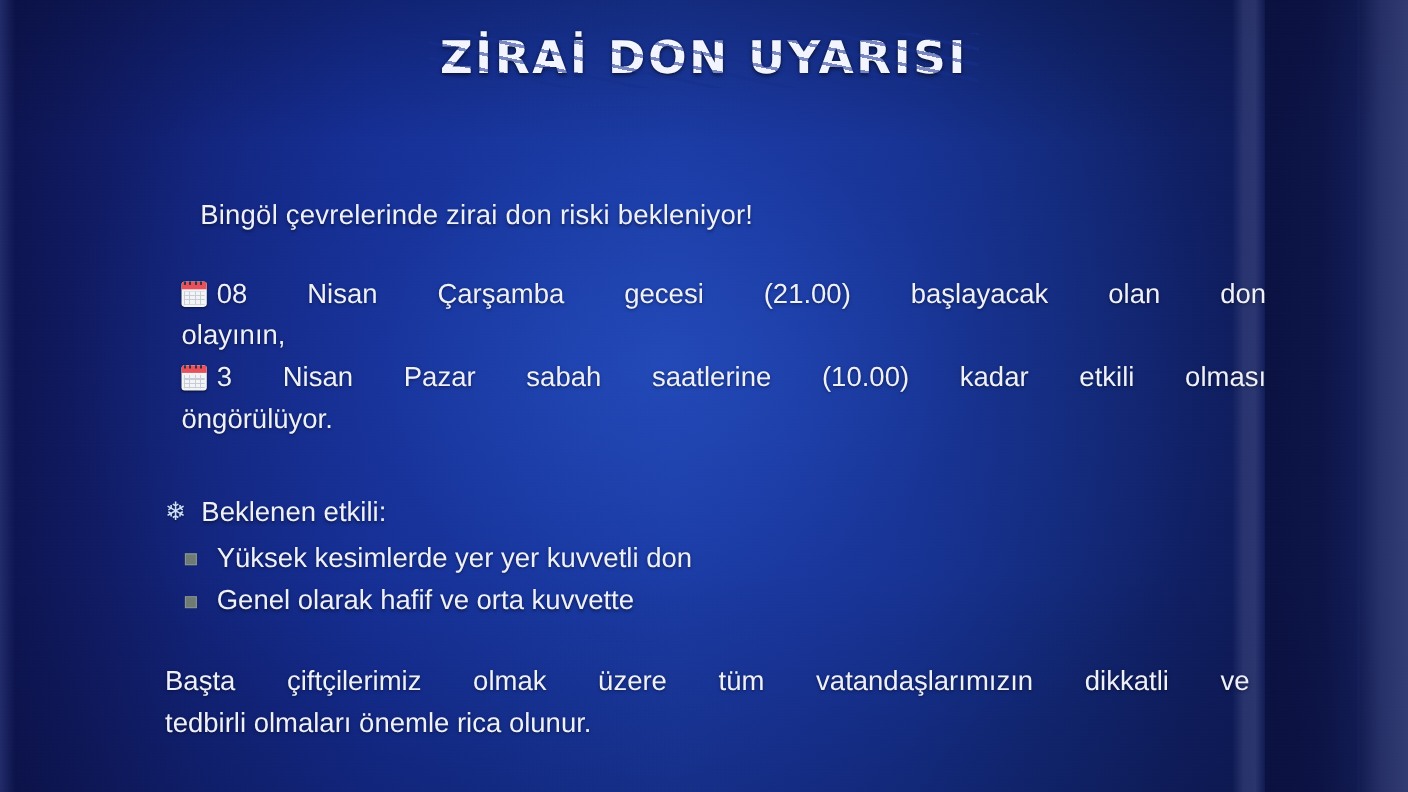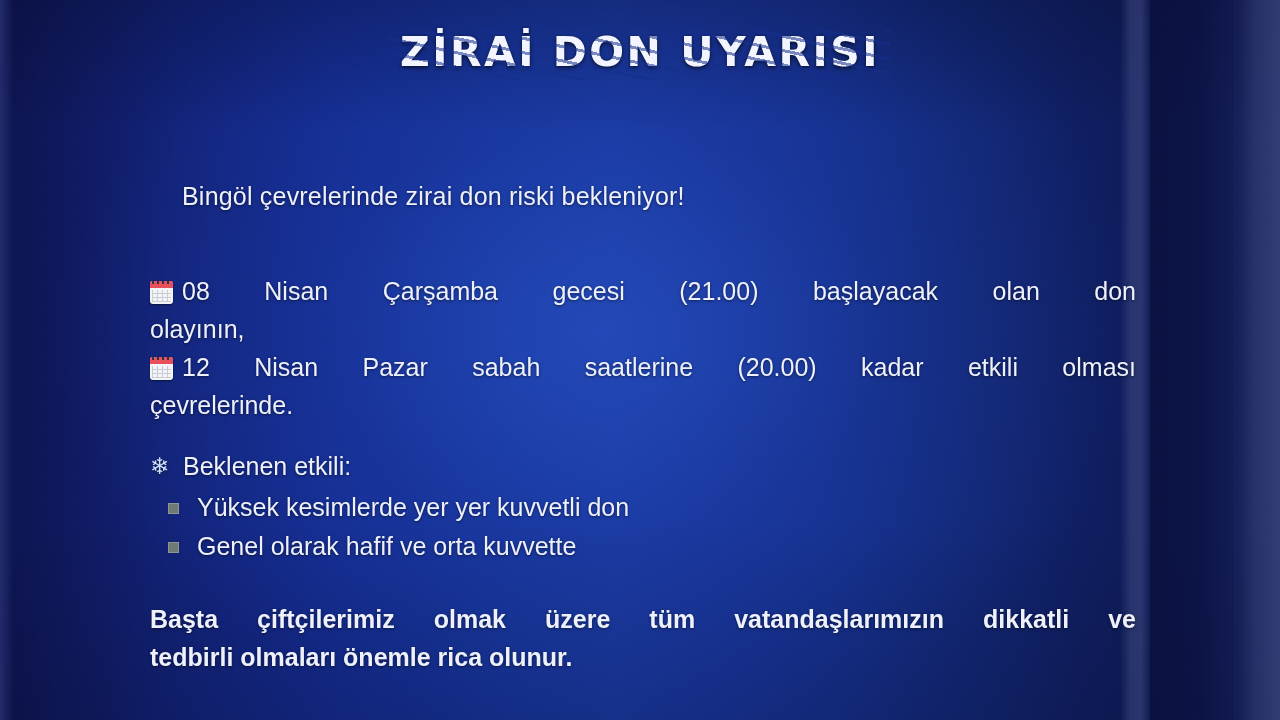--- a/index.html
+++ b/index.html
@@ -163,22 +163,22 @@
     position: absolute;
     left: 150px;
     width: 986px;
     color: #eef1fb;
     font-size: 25px;
     line-height: 38px;
     text-align: justify;
     text-justify: inter-word;
     text-shadow: 0 1px 3px rgba(0,0,0,0.5);
   }
-  .para-block.dates { top: 272px; }
-  .para-block.closing { top: 600px; font-weight: bold; }
+  .para-block.dates { top: 248px; margin-left: 15px; }
+  .para-block.closing { top: 600px; }
 
   .para-line {
     display: block;
   }
   .para-line.justified {
     text-align: justify;
     text-align-last: justify;
   }
   .para-line.last {
     text-align: center;
@@ -291,22 +291,22 @@
   <div class="content">
 
     <div class="poster-title">ZİRAİ DON UYARISI</div>
     <div class="stencil-mask"></div>
 
     <div class="subtitle">Bingöl çevrelerinde zirai don riski bekleniyor!</div>
 
     <div class="para-block dates">
       <span class="para-line justified"><span class="cal-icon"><span class="cal-rings"></span></span><span>08 Nisan Çarşamba gecesi (21.00) başlayacak olan don</span></span>
       <span class="para-line last">olayının,</span>
-      <span class="para-line justified"><span class="cal-icon"><span class="cal-rings"></span></span><span>12 Nisan Pazar sabah saatlerine (20.00) kadar etkili olması</span></span>
-      <span class="para-line last">çevrelerinde.</span>
+      <span class="para-line justified"><span class="cal-icon"><span class="cal-rings"></span></span><span>3 Nisan Pazar sabah saatlerine (10.00) kadar etkili olması</span></span>
+      <span class="para-line last">öngörülüyor.</span>
     </div>
 
     <div class="status-section">
       <div class="status-head">
         <span class="snowflake-icon">❄</span>
         <span>Beklenen etkili:</span>
       </div>
       <ul class="status-list">
         <li>
           <span class="bullet-sq"></span>

